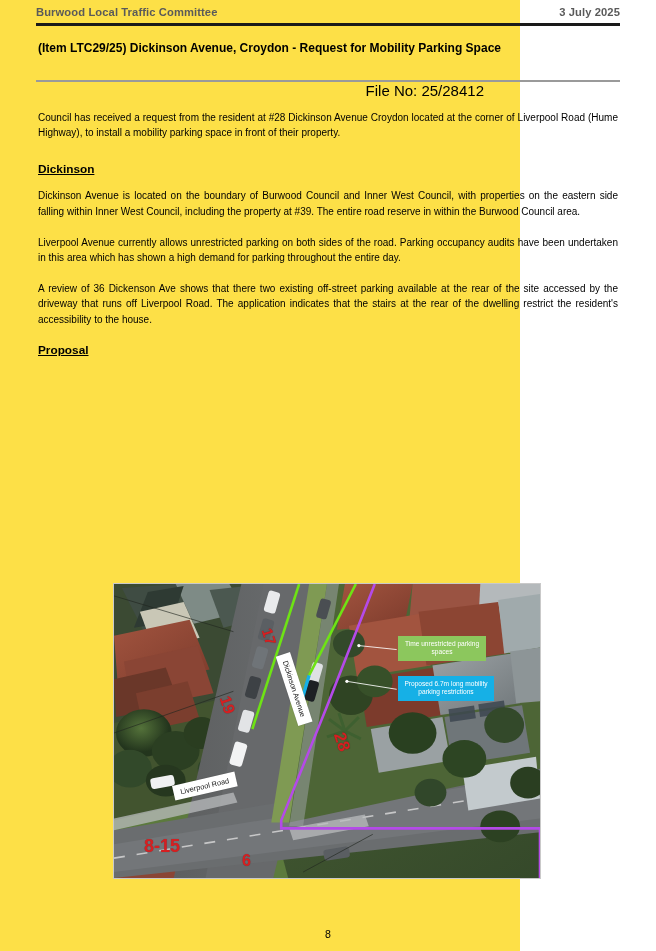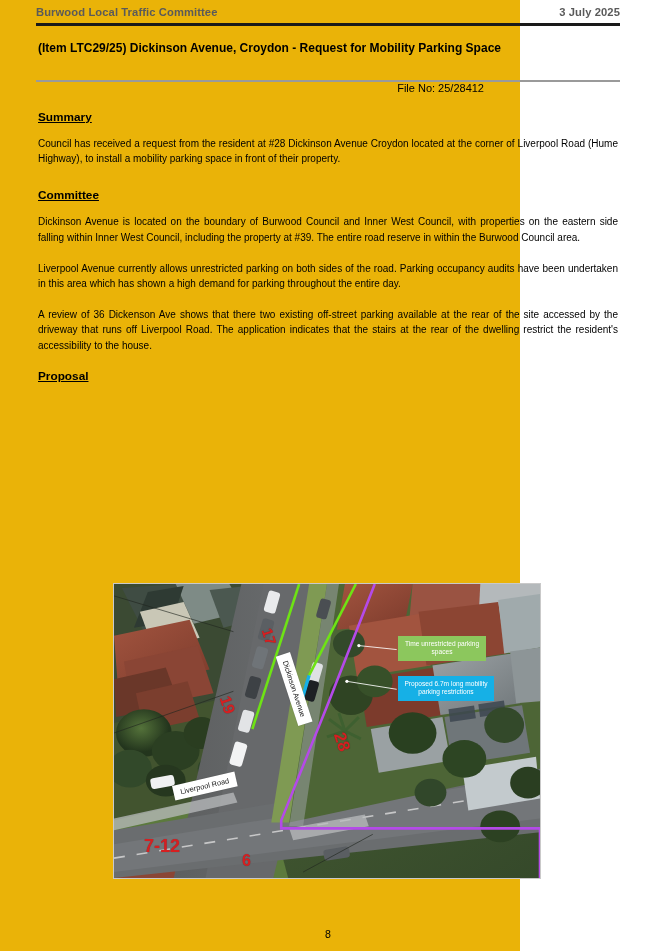--- a/index.html
+++ b/index.html
@@ -14,21 +14,21 @@
     font-family: "Liberation Sans", sans-serif;
     color: #000000;
     overflow: hidden;
   }
 
   .page {
     position: absolute;
     inset: 0;
     width: 520px;
     height: 951px;
-    background: #eab308;
+    background: #fde047;
   }
 
   
   .doc-header {
     position: absolute;
     left: 36px;
     top: 6px;
     width: 584px;
     display: flex;
     align-items: baseline;
@@ -67,21 +67,21 @@
     left: 36px;
     top: 80px;
     width: 584px;
     height: 1.6px;
     background: #9a9a9a;
   }
   .file-no {
     position: absolute;
     right: 36px;
     top: 82px;
-    font-size: 11px;
+    font-size: 15px;
     color: #000;
     text-align: right;
   }
 
   
   .body-wrap {
     position: absolute;
     left: 38px;
     top: 110px;
     width: 580px;
@@ -180,24 +180,23 @@
   <div class="header-rule"></div>
 
   <div class="title-block">
     <h1 class="doc-title">(Item LTC29/25) Dickinson Avenue, Croydon - Request for Mobility Parking Space</h1>
   </div>
   <div class="title-rule"></div>
   <div class="file-no">File No: 25/28412</div>
 
   <div class="body-wrap">
 
-    <h2 class="section">Summary</h2>
     <p class="para last">Council has received a request from the resident at #28 Dickinson Avenue Croydon located at the corner of Liverpool Road (Hume Highway), to install a mobility parking space in front of their property.</p>
 
-    <h2 class="section">Committee</h2>
+    <h2 class="section">Dickinson</h2>
     <p class="para">Dickinson Avenue is located on the boundary of Burwood Council and Inner West Council, with properties on the eastern side falling within Inner West Council, including the property at #39. The entire road reserve in within the Burwood Council area.</p>
     <p class="para">Liverpool Avenue currently allows unrestricted parking on both sides of the road. Parking occupancy audits have been undertaken in this area which has shown a high demand for parking throughout the entire day.</p>
     <p class="para">A review of 36 Dickenson Ave shows that there two existing off-street parking available at the rear of the site accessed by the driveway that runs off Liverpool Road. The application indicates that the stairs at the rear of the dwelling restrict the resident's accessibility to the house.</p>
 
     <h2 class="section">Proposal</h2>
   </div>
 
   <div class="figure">
     <svg class="aerial" viewBox="0 0 428 296" preserveAspectRatio="none">
       <defs>
@@ -359,19 +358,19 @@
 
     <div class="map-chip chip-blue" style="left:284px; top:92px; width:96px;">Proposed 6.7m long mobility parking restrictions</div>
 
     <div class="street-label" style="left:176px; top:68px; transform: rotate(72deg); transform-origin: left top;">Dickinson Avenue</div>
 
     <div class="street-label" style="left:58px; top:202px; transform: rotate(-13deg); transform-origin: left top;">Liverpool Road</div>
 
     <div class="house-num" style="left:147px; top:44px; font-size:15px; transform: rotate(72deg);">17</div>
     <div class="house-num" style="left:104px; top:112px; font-size:16px; transform: rotate(72deg);">19</div>
     <div class="house-num" style="left:218px; top:148px; font-size:17px; transform: rotate(72deg);">28</div>
-    <div class="house-num" style="left:30px; top:252px; font-size:18px;">7-12</div>
+    <div class="house-num" style="left:30px; top:252px; font-size:18px;">8-15</div>
     <div class="house-num" style="left:128px; top:268px; font-size:16px;">6</div>
   </div>
 
   <div class="footer-pageno">8</div>
 
 </div>
 
 </body></html>

